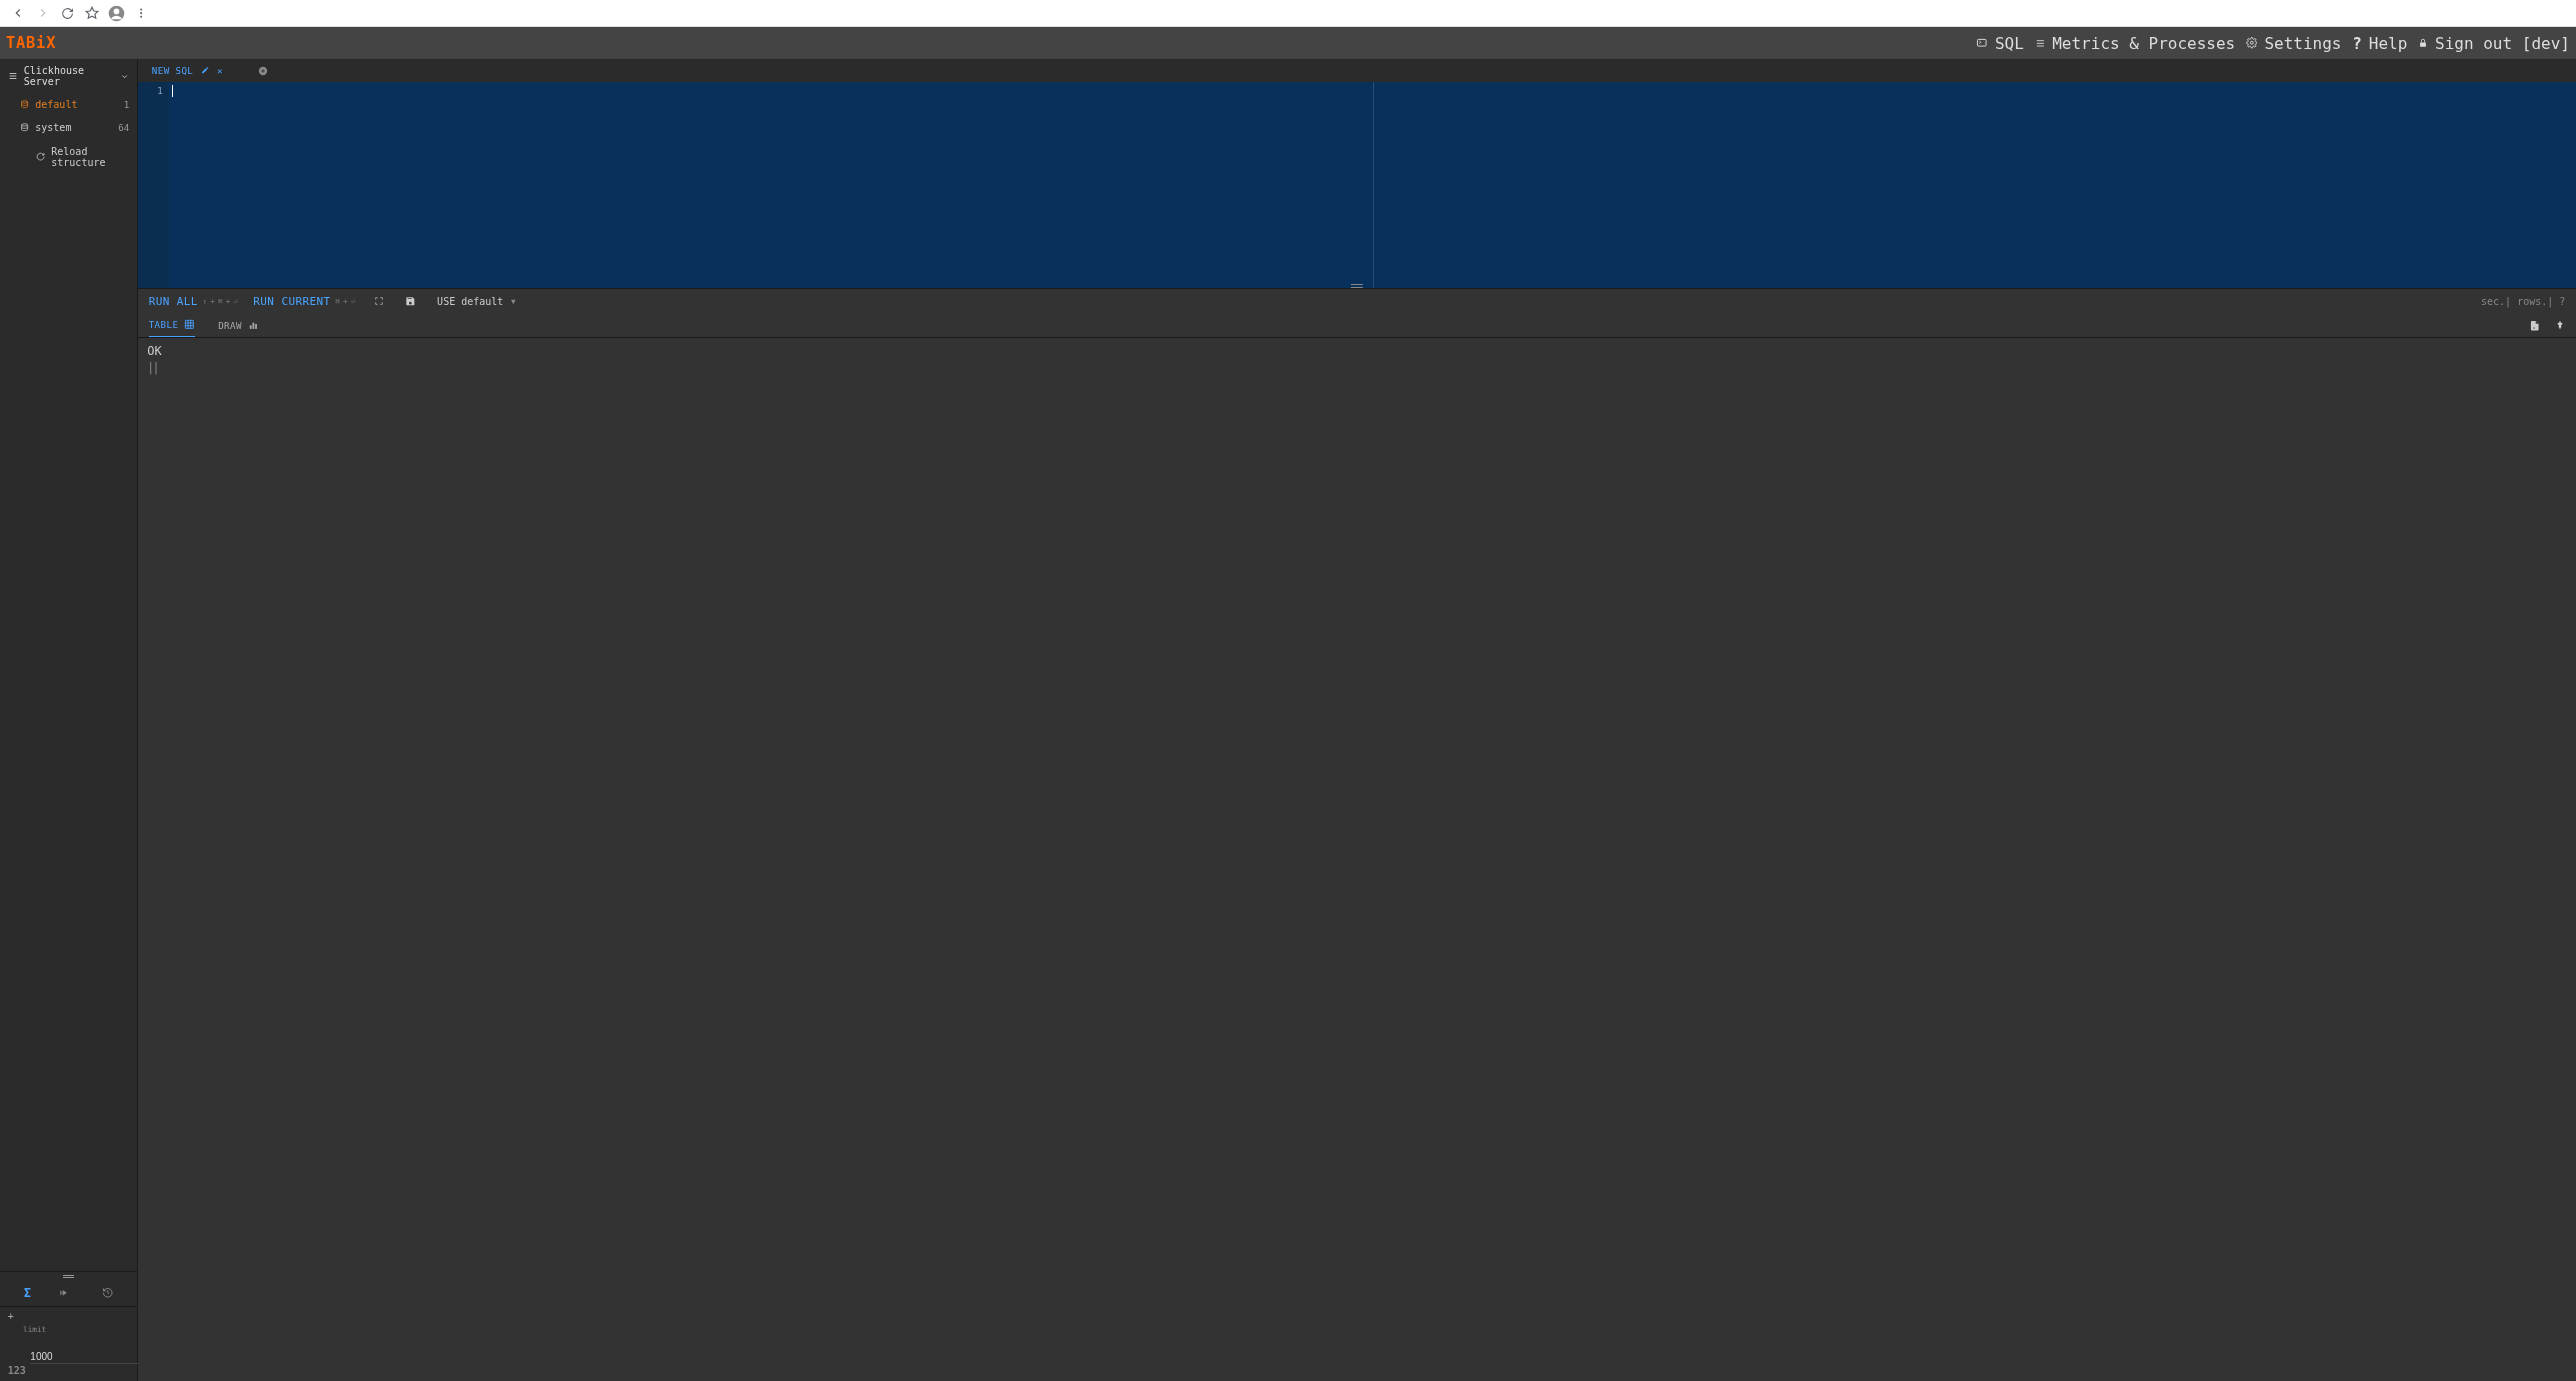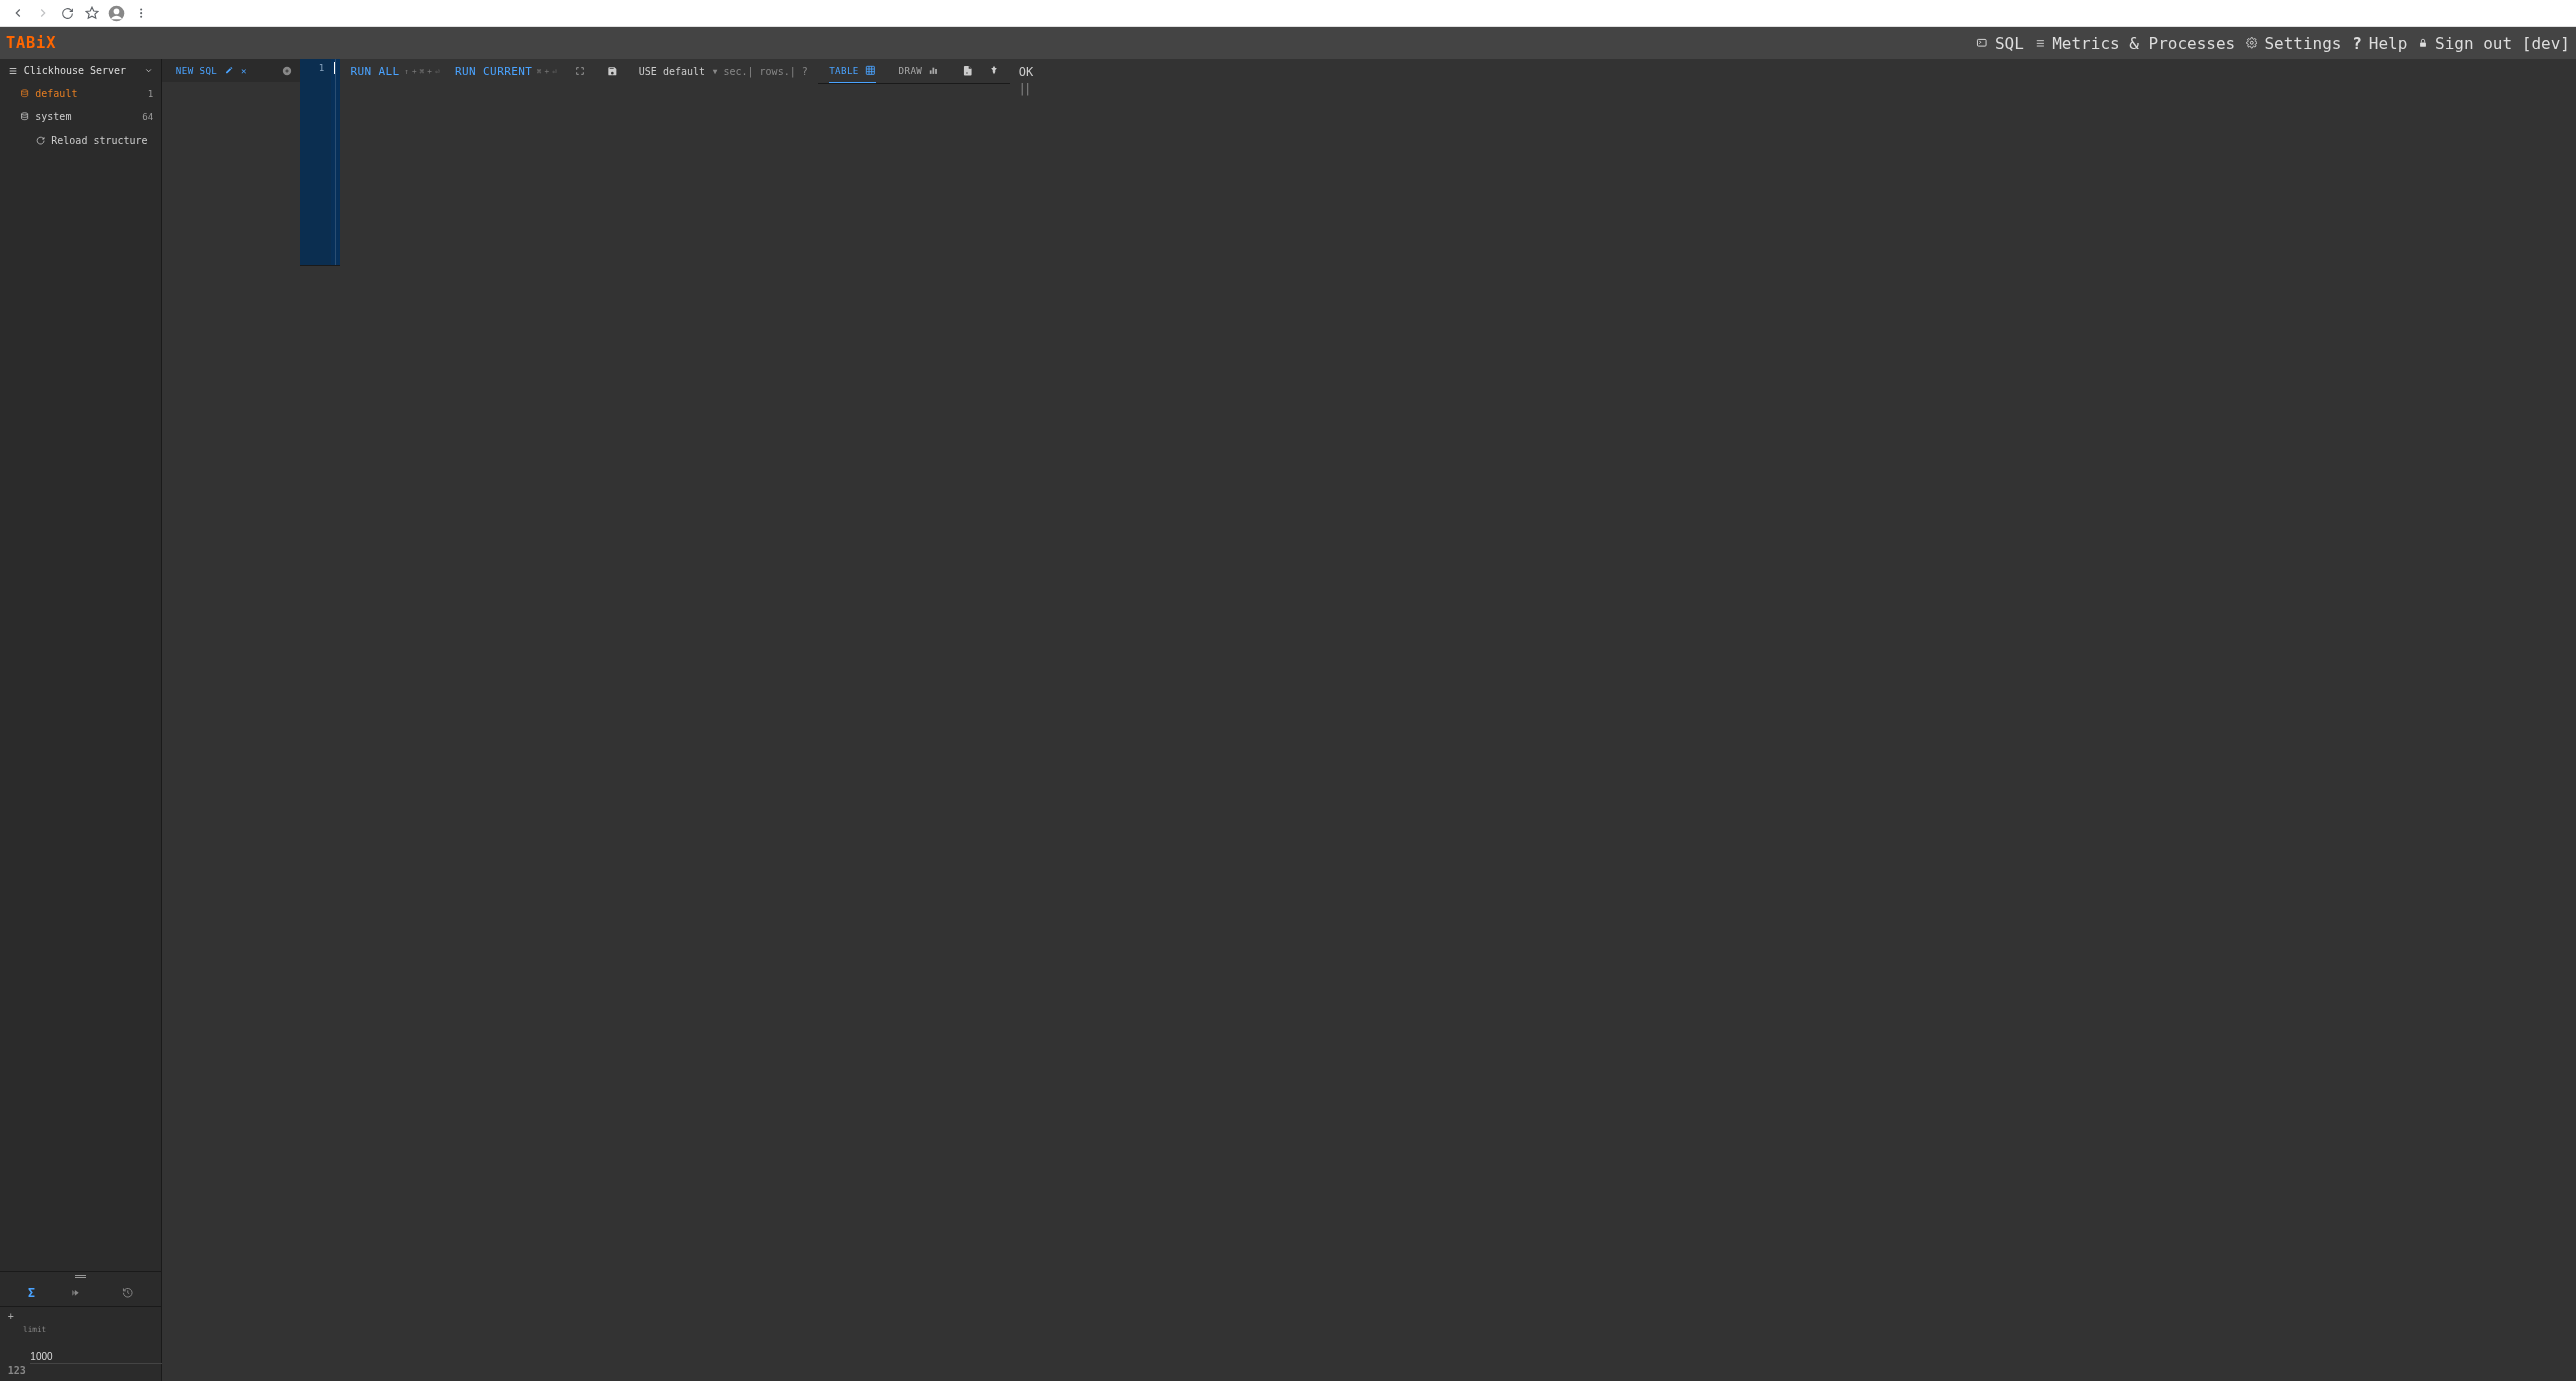--- a/index.html
+++ b/index.html
@@ -18,21 +18,21 @@
 .app { height: calc(100% - 27px); display: flex; flex-direction: column; background: #2b2b2b; color: #ccc; }
 .app-header { height: 32px; background: #444; display: flex; align-items: center; padding: 0 6.1px; justify-content: space-between; }
 .logo { color: #ff6600; font-size: 15.3px; font-weight: bold; letter-spacing: 0.8px; }
 .header-nav { display: flex; gap: 10.7px; align-items: center; }
 .header-nav-item { display: flex; align-items: center; gap: 7px; color: #ddd; cursor: pointer; font-size: 16px; }
 
 
 .app-body { flex: 1; display: flex; overflow: hidden; }
 
 
-.sidebar { width: 162px; background: #2b2b2b; display: flex; flex-direction: column; border-right: 0.8px solid #1a1a1a; }
+.sidebar { width: 138px; background: #2b2b2b; display: flex; flex-direction: column; border-right: 0.8px solid #1a1a1a; }
 .sidebar-top { flex: 1; overflow: auto; }
 .sidebar-row { display: flex; align-items: center; padding: 6.1px 7.7px; gap: 6.1px; cursor: pointer; font-size: 10px; }
 .sidebar-server { font-weight: normal; color: #ddd; }
 .sidebar-db { padding-left: 20px; color: #ccc; justify-content: space-between; }
 .sidebar-db.active .db-name { color: #e67e22; }
 .sidebar-db.active .db-icon { color: #e67e22; }
 .db-left { display:flex; align-items:center; gap:6.1px; }
 .db-count { color: #999; font-size: 9.2px; }
 .sidebar-reload { padding-left: 36px; color: #ccc; }
 
@@ -45,21 +45,21 @@
 .sb-icon.active { color:#4aa3ff; }
 .sb-divider { height:0.8px; background:#1a1a1a; margin:1.5px 0; }
 .sb-plus-row { padding:3.1px 7.7px; color:#aaa; cursor:pointer; }
 .sb-limit-label { font-size:7.7px; color:#888; padding:0 7.7px 1.5px 23px; }
 .sb-limit-row { display:flex; align-items:center; padding:1.5px 7.7px 4.6px 7.7px; gap:4.6px; }
 .sb-limit-123 { font-size:10px; color:#888; font-weight:bold;margin-top:28px; }
 .sb-limit-input { flex:1; background:transparent; border:none; border-bottom:0.8px solid #444; color:#ddd; font-size:10px; padding:1.5px 0; outline:none; }
 .sb-trash { color:#888; cursor:pointer; }
 
 
-.main { flex:1; display:flex; flex-direction:row; background:#333; overflow:hidden; }
+.main { flex:1; display:flex; flex-direction:column; background:#333; overflow:hidden; }
 .tab-bar { height:23px; background:#2b2b2b; display:flex; align-items:center; padding:0 7.7px; gap:6.1px; }
 .tab { display:flex; align-items:center; gap:7.7px; padding:3.1px 6.1px; cursor:pointer; }
 .tab-label { color:#4aa3ff; font-size:9.2px; letter-spacing:0.4px; }
 .tab-icon { color:#4aa3ff; font-size:8.4px; }
 .tab-close { color:#4aa3ff; font-size:9.2px; cursor:pointer; }
 .tab-add { color:#888; margin-left:23px; cursor:pointer; font-size:10px; }
 
 .editor-pane { height:207px; background:#07305a; display:flex; border-bottom:0.8px solid #1a1a1a; position:relative; }
 .gutter { width:31px; background:#0b2e50; color:#8aa5bf; text-align:right; padding:3.1px 6.1px 3.1px 3.1px; font-size:9.2px; }
 .editor-area { flex:1; position:relative; }

